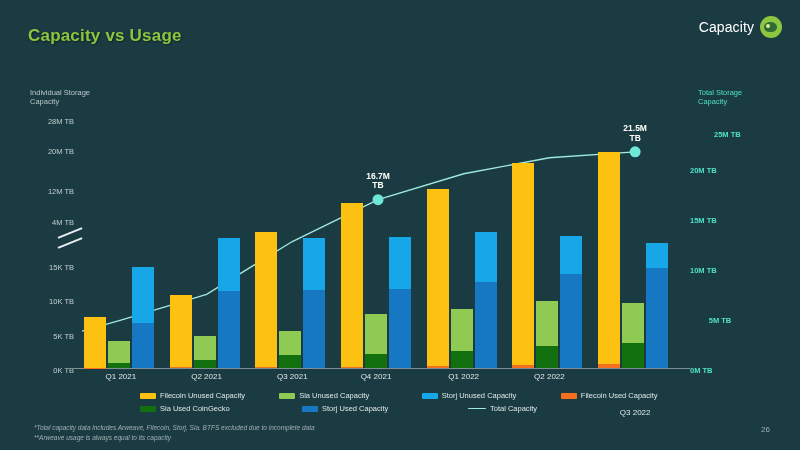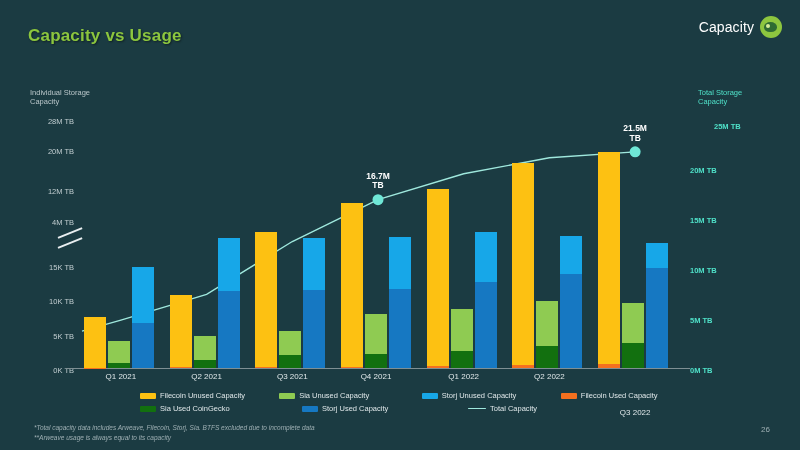--- a/index.html
+++ b/index.html
@@ -148,25 +148,25 @@
       <div class="ytick-left" style="top: 117px;">28M TB</div>
       <div class="ytick-left" style="top: 147px;">20M TB</div>
       <div class="ytick-left" style="top: 187px;">12M TB</div>
       <div class="ytick-left" style="top: 218px;">4M TB</div>
       <div class="ytick-left" style="top: 263px;">15K TB</div>
       <div class="ytick-left" style="top: 297px;">10K TB</div>
       <div class="ytick-left" style="top: 332px;">5K TB</div>
       <div class="ytick-left" style="top: 366px;">0K TB</div>
     </div>
   <div id="right-ticks">
-      <div class="ytick-right" style="top: 122px; padding-left: 24px;">25M TB</div>
+      <div class="ytick-right" style="top: 130px; padding-left: 24px;">25M TB</div>
       <div class="ytick-right" style="top: 166px;">20M TB</div>
       <div class="ytick-right" style="top: 216px;">15M TB</div>
       <div class="ytick-right" style="top: 266px;">10M TB</div>
-      <div class="ytick-right" style="top: 316px;">5M TB</div>
+      <div class="ytick-right" style="top: 316px; text-align: center;">5M TB</div>
       <div class="ytick-right" style="top: 366px;">0M TB</div>
     </div>
 
   <div class="baseline"></div>
 
   <div class="plot">
     <svg class="linelayer" id="linelayer" viewBox="0 0 600 252" preserveAspectRatio="none">
         <path d="M 4 215.06032 L 42.9 204.2 L 128.6 178.3 L 214.3 125.5 L 300.0 83.7 L 385.7 57.8 L 471.4 41.8 L 557.1 35.9 " fill="none" stroke="#9fe8dd" stroke-width="1.4"></path>
         <circle cx="299.99999999999994" cy="83.668" r="5.5" fill="#6fe7d6"></circle>
         <circle cx="557.1428571428571" cy="35.860000000000014" r="5.5" fill="#6fe7d6"></circle>

